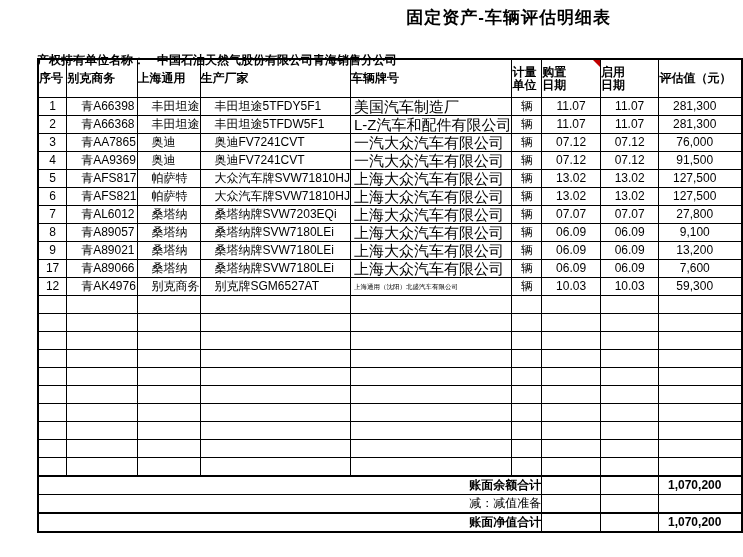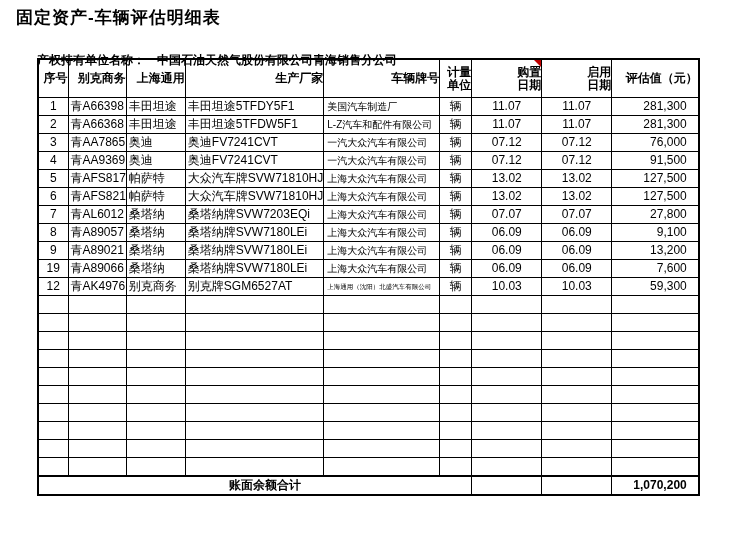--- a/index.html
+++ b/index.html
@@ -2,52 +2,52 @@
 <html><head>
 <meta charset="utf-8">
 <style>
   html,body{margin:0;padding:0;}
   body{
     width:743px;height:557px;background:#ffffff;color:#000;
     font-family:"Liberation Sans","DejaVu Sans",sans-serif;
     position:relative;overflow:hidden;
   }
   .title{
-    position:absolute;top:6px;left:16px;width:605px;text-align:left;
+    position:absolute;top:6px;left:6px;width:605px;text-align:right;
     font-size:17px;font-weight:bold;letter-spacing:1px;
   }
   .owner{
     position:absolute;top:52px;left:37px;font-size:12px;font-weight:bold;
     white-space:nowrap;
   }
   table.sheet{
     position:absolute;left:37px;top:58px;
     border-collapse:collapse;table-layout:fixed;
     border:2px solid #000;
   }
   col.c0{width:30px}col.c1{width:56px}col.c2{width:59px}
   col.c3{width:138px}col.c4{width:116px}col.c5{width:32px}
   col.c6{width:70px}col.c7{width:70px}col.c8{width:87px}
   th,td{
     border:1px solid #000;padding:0;overflow:hidden;white-space:nowrap;
     font-size:12px;height:17px;line-height:17px;vertical-align:middle;
   }
   th{
-    font-weight:bold;text-align:right;line-height:13px;height:37px;
+    font-weight:bold;text-align:left;line-height:13px;height:37px;
     position:relative;
     margin-top:16px;
   }
   td.t-no,td.t-unit,td.t-purchase_date,td.t-start_date{text-align:center}
-  td.t-plate,td.t-name,td.t-model{text-align:left;padding-left:2px}
-  td.t-maker{font-size:10px;padding-left:3px}
+  td.t-plate,td.t-name,td.t-model{text-align:left;padding-left:14px}
+  td.t-maker{font-size:15px;padding-left:3px}
   td.t-maker.tiny{font-size:6.5px}
-  td.t-value{text-align:right;padding-right:11px}
+  td.t-value{text-align:center;padding-right:11px}
   tr.thick-top td{border-top:2px solid #000}
   tr.bold-row td{font-weight:bold}
-  td.summary-label{text-align:center;padding-left:20px}
+  td.summary-label{text-align:right;padding-left:20px}
   .triangle{
     position:absolute;top:0;right:0;width:0;height:0;
     border-left:7px solid transparent;
   }
 </style>
 </head>
 <body>
 
 <div class="title">固定资产-车辆评估明细表</div>
 <div class="owner">产权持有单位名称：　中国石油天然气股份有限公司青海销售分公司</div>
@@ -171,21 +171,21 @@
         <td class="c1 t-plate">青A89021</td>
         <td class="c2 t-name">桑塔纳</td>
         <td class="c3 t-model">桑塔纳牌SVW7180LEi</td>
         <td class="c4 t-maker">上海大众汽车有限公司</td>
         <td class="c5 t-unit">辆</td>
         <td class="c6 t-purchase_date">06.09</td>
         <td class="c7 t-start_date">06.09</td>
         <td class="c8 t-value">13,200</td>
       </tr>
       <tr>
-        <td class="c0 t-no">19</td>
+        <td class="c0 t-no">17</td>
         <td class="c1 t-plate">青A89066</td>
         <td class="c2 t-name">桑塔纳</td>
         <td class="c3 t-model">桑塔纳牌SVW7180LEi</td>
         <td class="c4 t-maker">上海大众汽车有限公司</td>
         <td class="c5 t-unit">辆</td>
         <td class="c6 t-purchase_date">06.09</td>
         <td class="c7 t-start_date">06.09</td>
         <td class="c8 t-value">7,600</td>
       </tr>
       <tr>
@@ -308,14 +308,26 @@
         <td class="c6"></td>
         <td class="c7"></td>
         <td class="c8"></td>
       </tr>
       <tr class="thick-top bold-row">
         <td colspan="6" class="summary-label">账面余额合计</td>
         <td class="c6"></td>
         <td class="c7"></td>
         <td class="c8 t-value">1,070,200</td>
       </tr>
+      <tr class="">
+        <td colspan="6" class="summary-label">减：减值准备</td>
+        <td class="c6"></td>
+        <td class="c7"></td>
+        <td class="c8 t-value"></td>
+      </tr>
+      <tr class="thick-top bold-row">
+        <td colspan="6" class="summary-label">账面净值合计</td>
+        <td class="c6"></td>
+        <td class="c7"></td>
+        <td class="c8 t-value">1,070,200</td>
+      </tr>
     </tbody>
 </table>
 
 </body></html>

